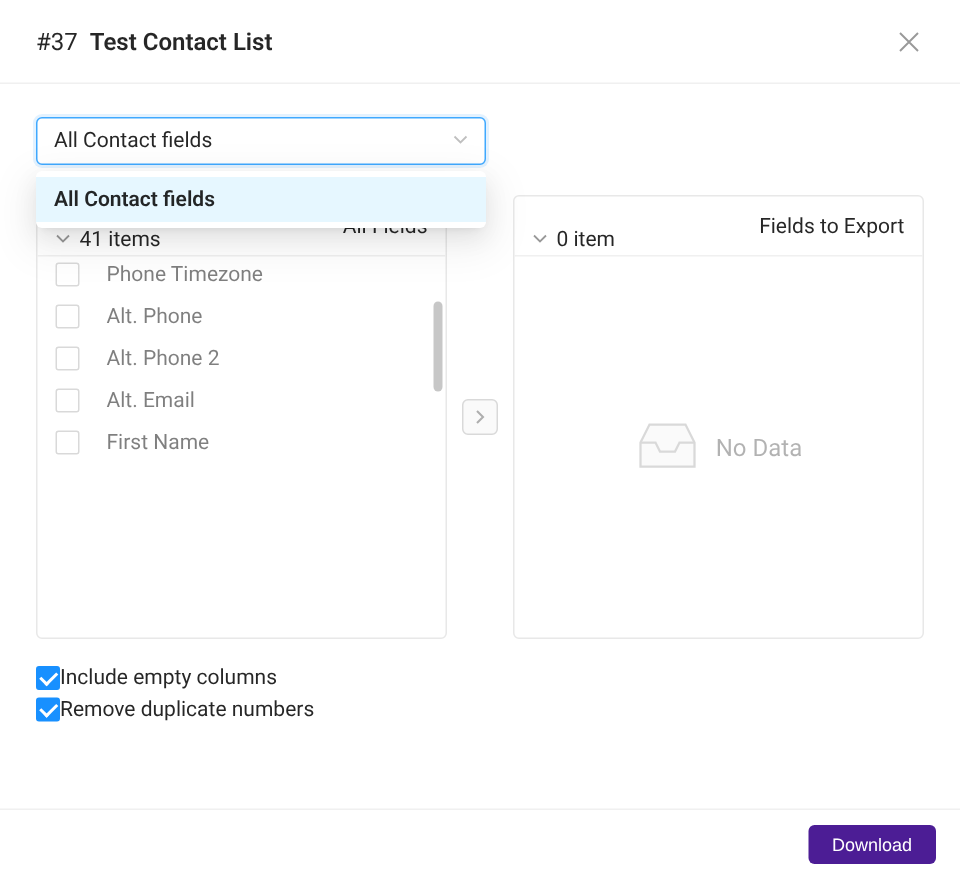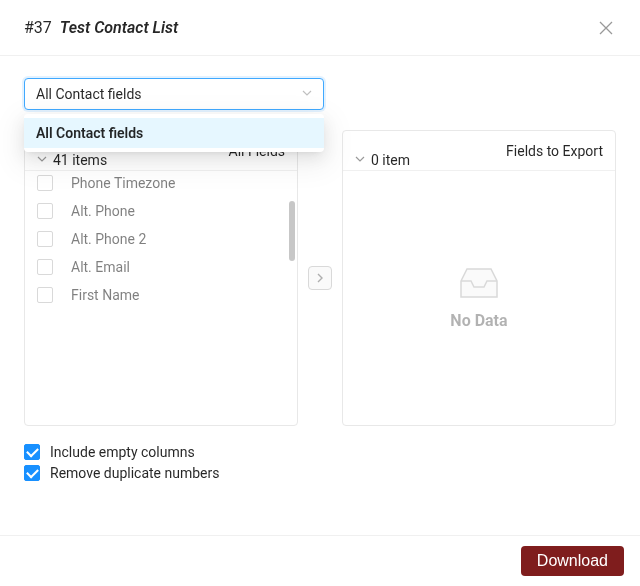--- a/index.html
+++ b/index.html
@@ -19,21 +19,21 @@
     border-bottom: 1px solid #f0f0f0;
     height: 56px;
   }
   .title-wrap {
     display: flex;
     align-items: baseline;
     gap: 8px;
     font-size: 16px;
   }
   .title-prefix { font-weight: 400; }
-  .title-name { font-weight: 600; font-style: italic; }
+  .title-name { font-weight: 600; }
   .close-btn {
     width: 20px; height: 20px;
     display: inline-flex; align-items: center; justify-content: center;
     color: rgba(0,0,0,0.4);
     font-size: 16px;
     cursor: pointer;
   }
   .modal-body {
     padding: 22px 24px 0 24px;
     position: relative;
@@ -152,32 +152,30 @@
     background: #fafafa;
     color: rgba(0,0,0,0.3);
     display: inline-flex;
     align-items: center; justify-content: center;
     font-size: 12px;
     cursor: not-allowed;
   }
   .empty-state {
     height: 100%;
     display: flex;
-    flex-direction: column;
     align-items: center;
     justify-content: center;
     gap: 10px;
     color: rgba(0,0,0,0.3);
-    font-weight: bold;
   }
   .inbox-icon {
     width: 44px; height: 34px; position: relative;
   }
   .checkbox-row {
-    display: flex; align-items: center; gap: 10px;
+    display: flex; align-items: center; 
     margin-top: 18px;
     font-size: 14px;
   }
   .checkbox-row + .checkbox-row { margin-top: 5px; }
   .cb-checked {
     width: 16px; height: 16px;
     border-radius: 2px;
     background: #1890ff;
     border: 1px solid #1890ff;
     display: inline-flex; align-items: center; justify-content: center;
@@ -194,26 +192,26 @@
   .modal-footer {
     position: absolute;
     bottom: 0; left: 0; right: 0;
     border-top: 1px solid #f0f0f0;
     padding: 10px 16px;
     display: flex;
     justify-content: flex-end;
     background: #fff;
   }
   .btn-primary {
-    background: #7f1d1d;
+    background: #4c1d95;
     color: #fff;
     border: none;
     border-radius: 4px;
     padding: 6px 16px;
-    font-size: 16px;
+    font-size: 12px;
     cursor: pointer;
   }
 </style>
 </head>
 <body>
 
 <div class="modal-header">
   <div class="title-wrap">
     <span class="title-prefix">#37</span>
     <span class="title-name">Test Contact List</span>

